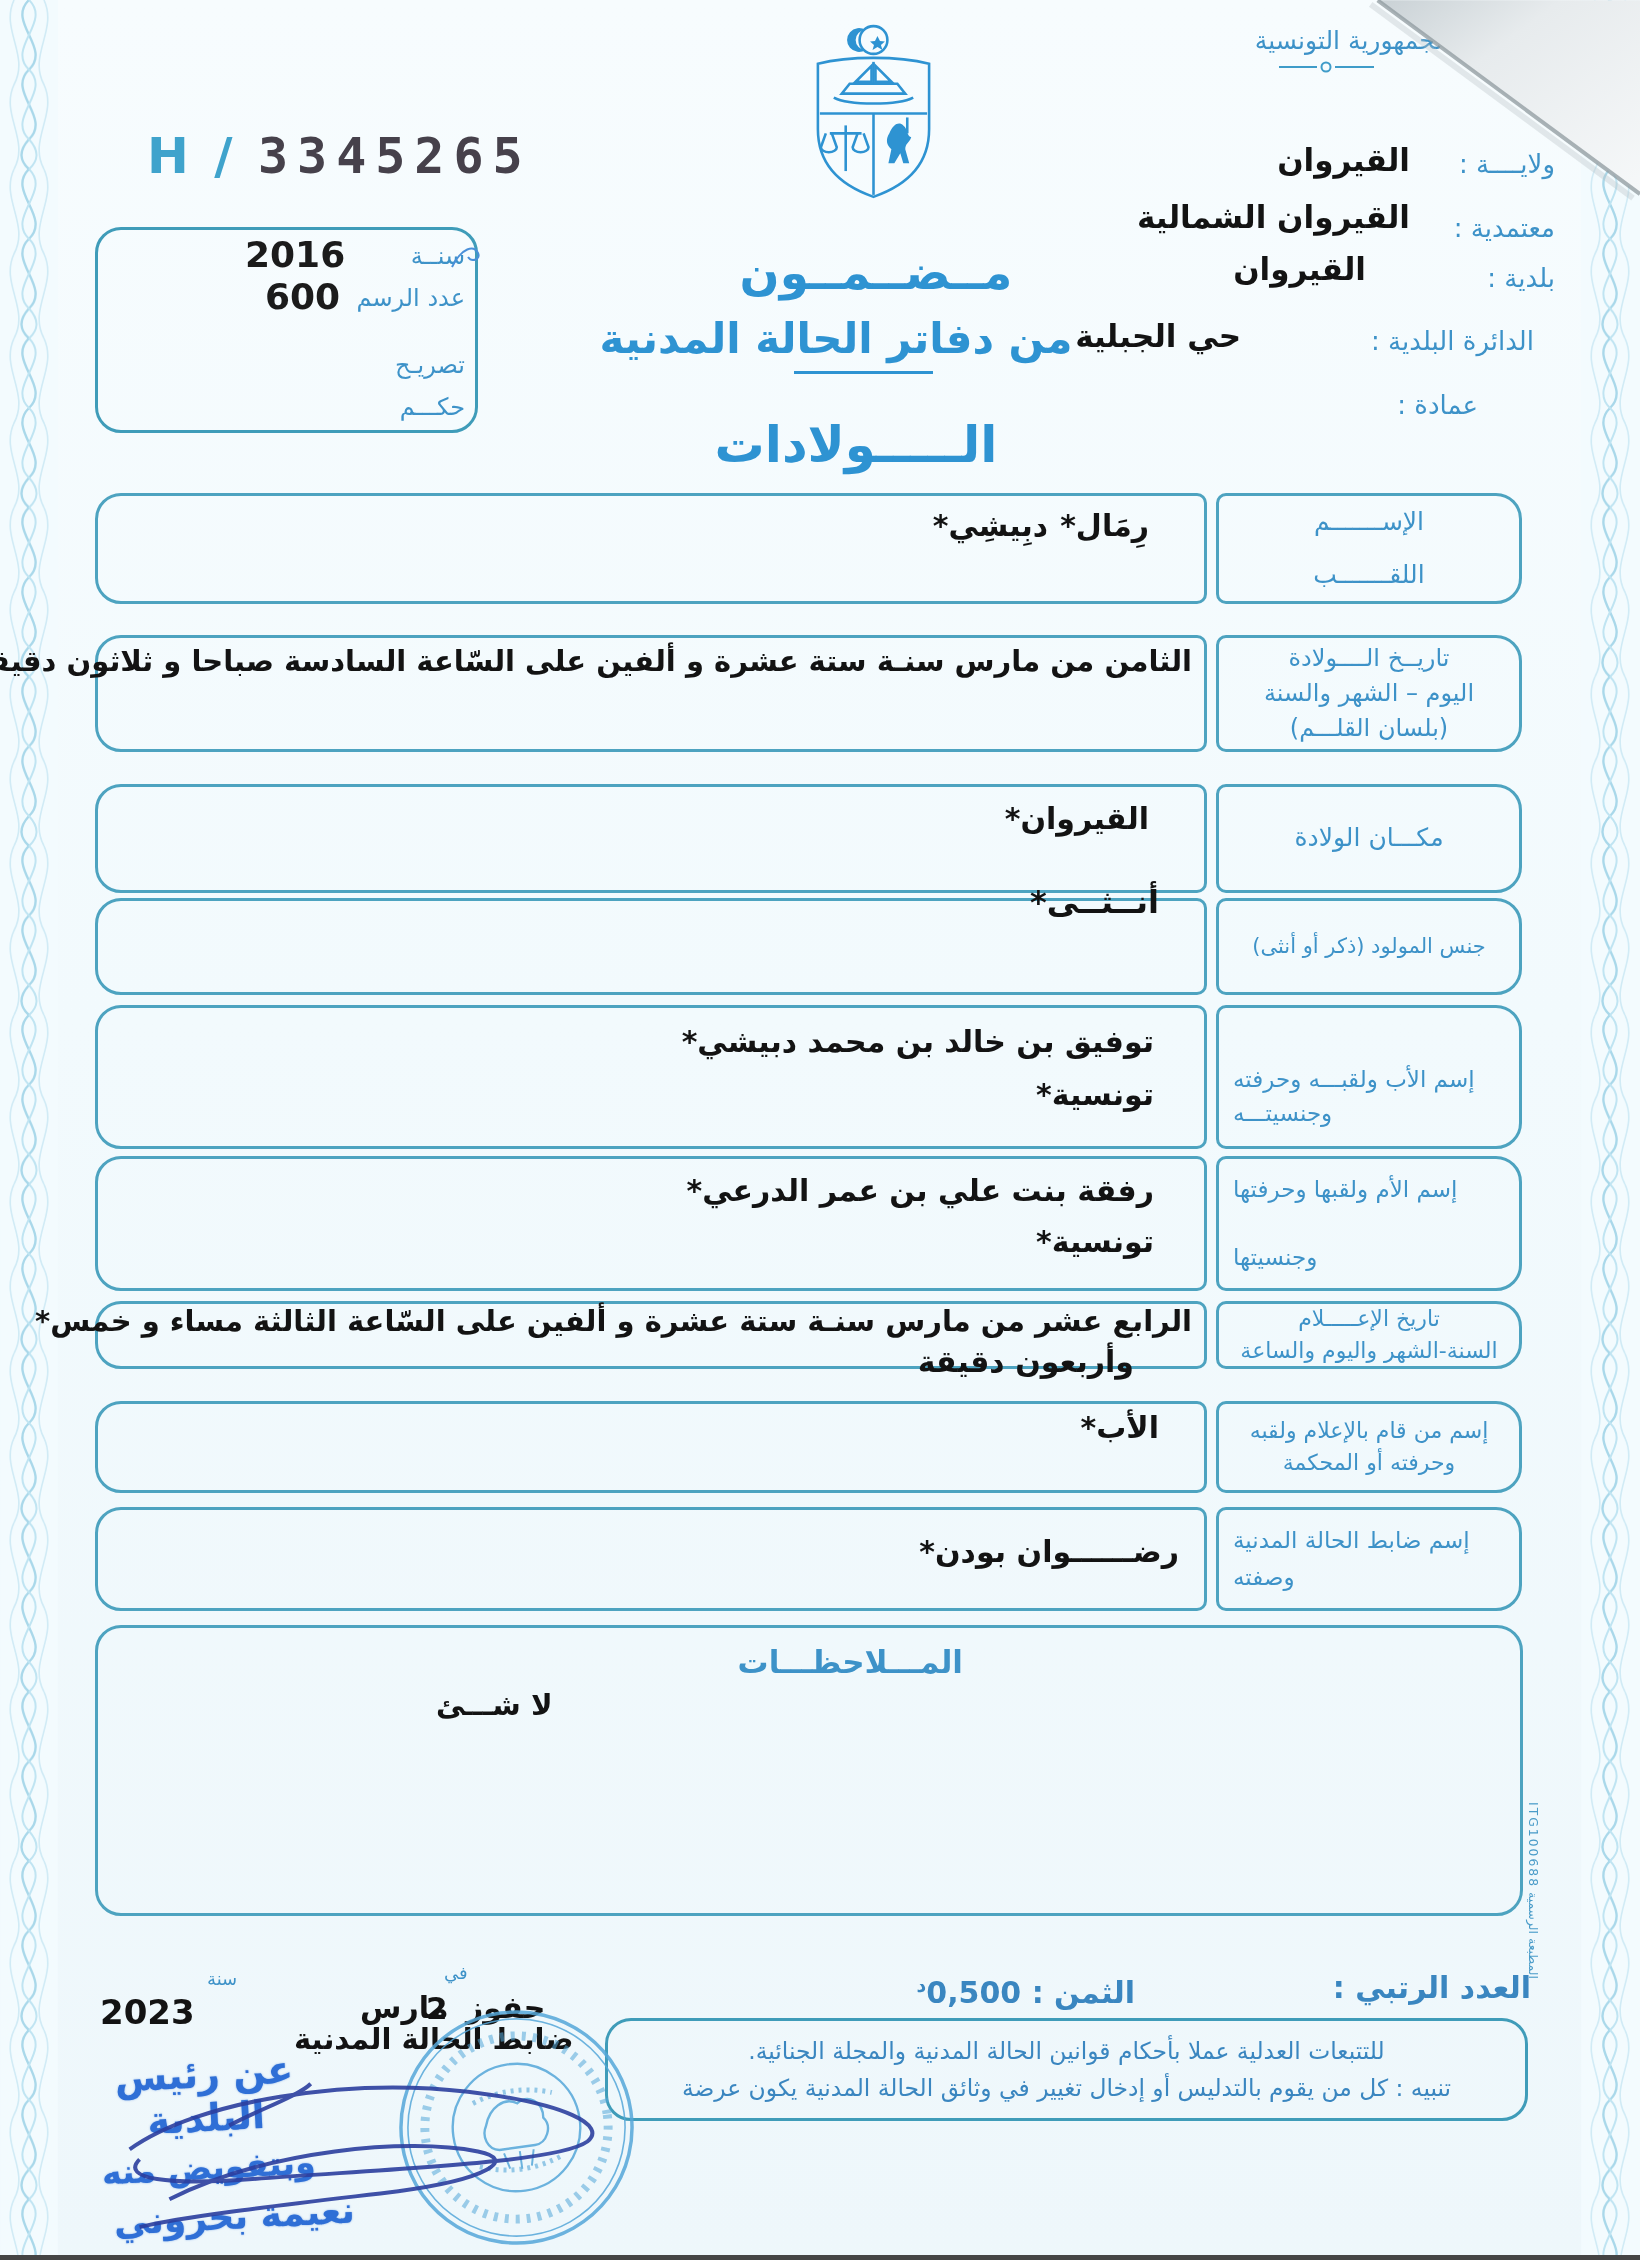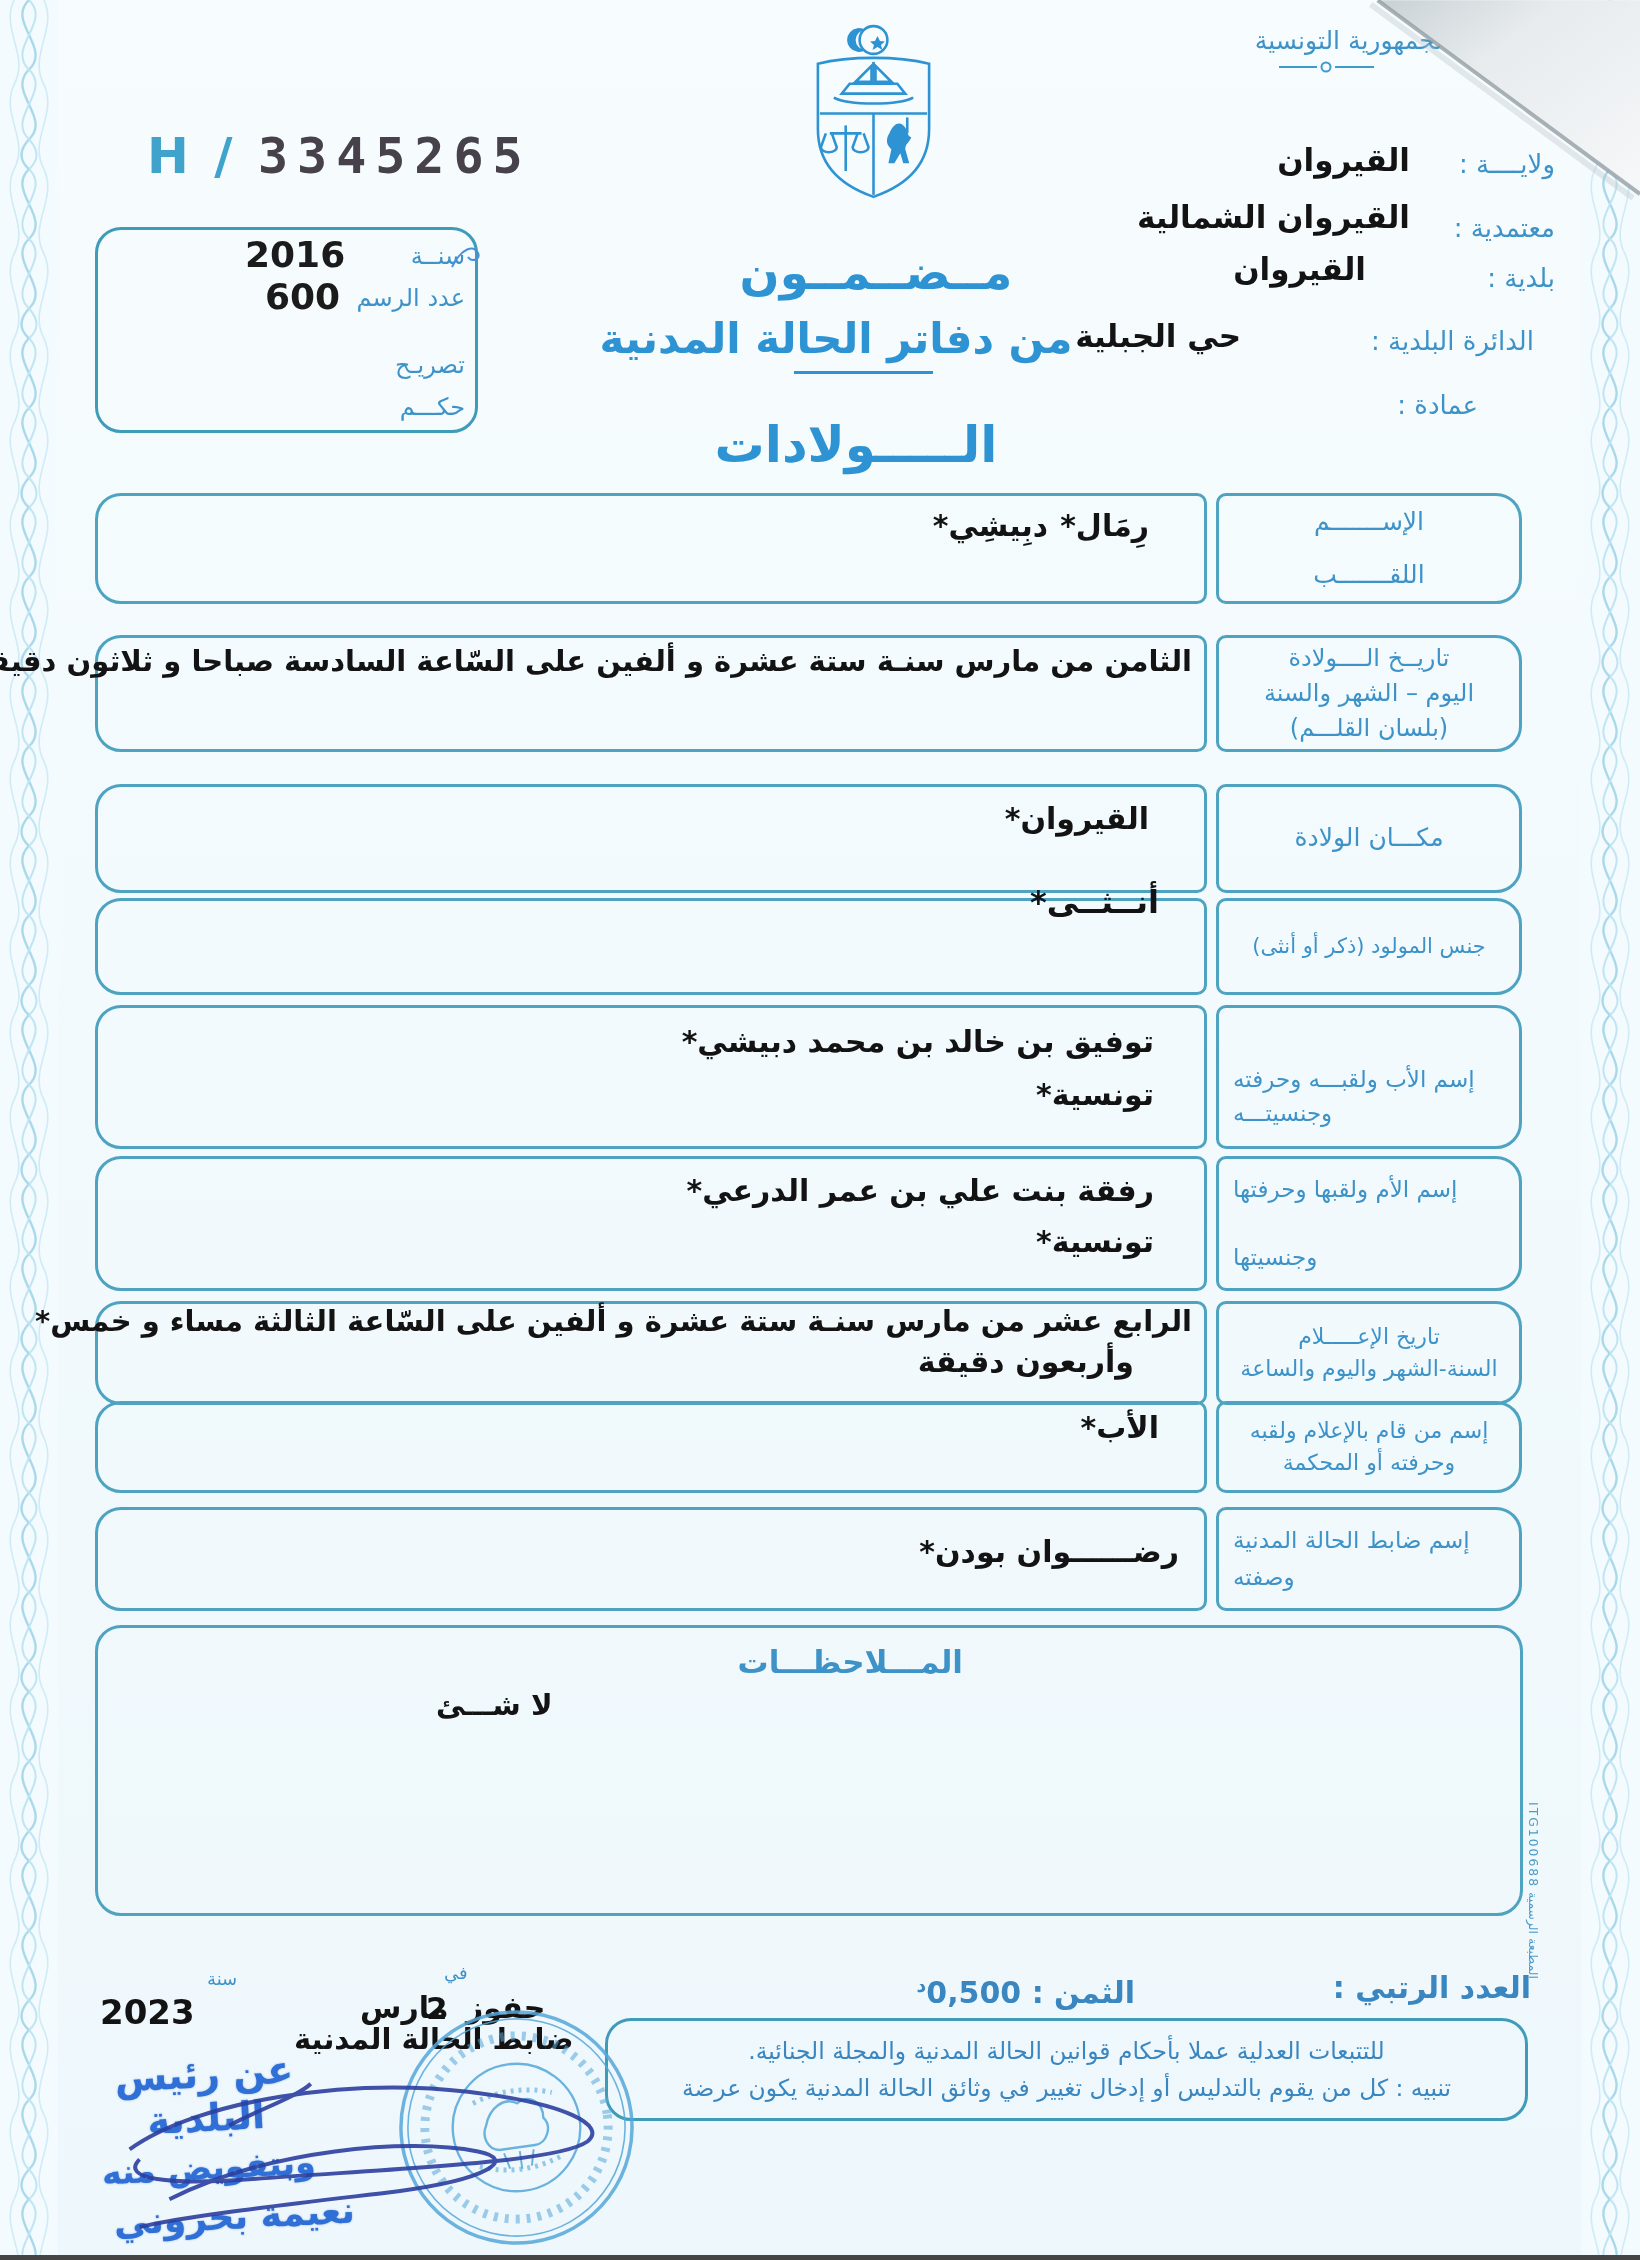--- a/index.html
+++ b/index.html
@@ -201,21 +201,21 @@
   <div class="vbox" style="display:flex;flex-direction:column;gap:16px;padding:14px 50px 0 0;">
     <div class="val">رفقة بنت علي بن عمر الدرعي*</div>
     <div class="val">تونسية*</div>
   </div>
   <div class="lbox" style="font-size:23px;align-items:flex-end;justify-content:space-between;padding:14px 14px;">
     <div>إسم الأم ولقبها وحرفتها</div>
     <div>وجنسيتها</div>
   </div>
 </div>
 
-<div class="row" style="top:1301px;height:104px;">
+<div class="row" style="top:1301px;height:68px;">
   <div class="vbox">
     <div class="val longline" style="margin-top:-6px;">الرابع عشر من مارس سنـة ستة عشرة و ألفين  على السّاعة الثالثة مساء و خمس*</div>
     <div class="val" style="padding:6px 70px 0 0;">وأربعون دقيقة</div>
   </div>
   <div class="lbox" style="font-size:22px;">
     <div>تاريخ  الإعـــــلام</div>
     <div>السنة-الشهر واليوم والساعة</div>
   </div>
 </div>
 

